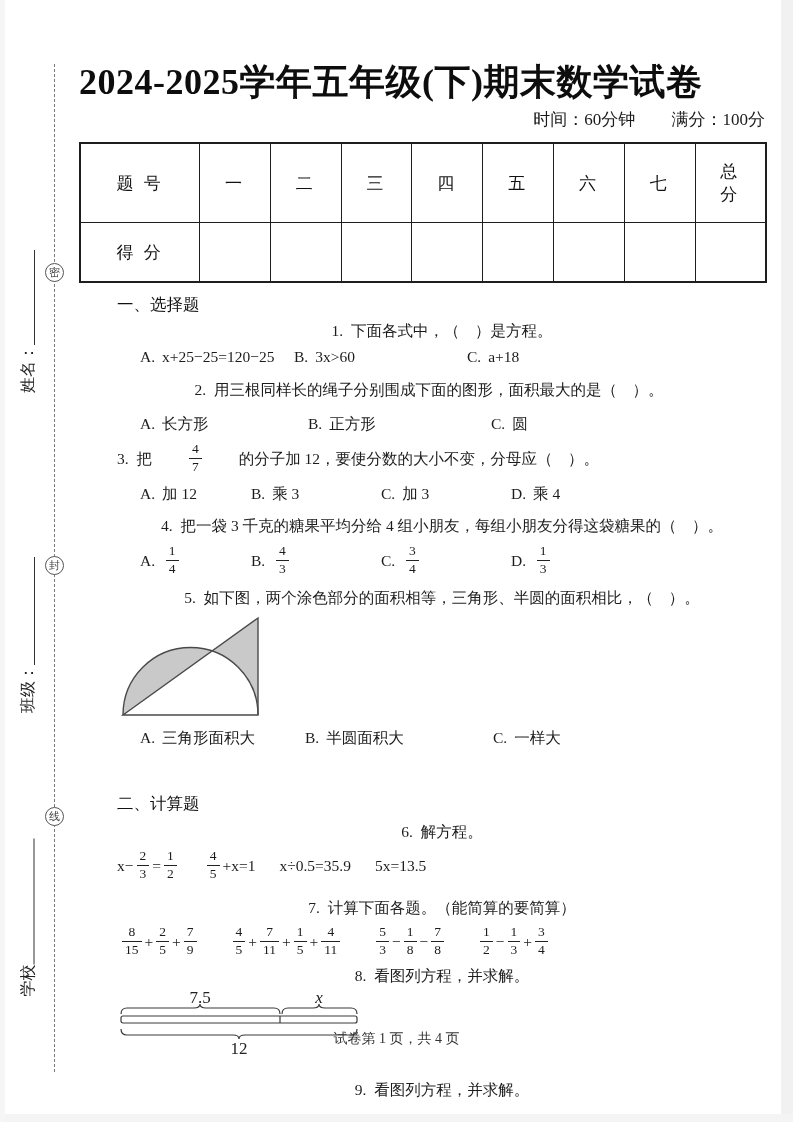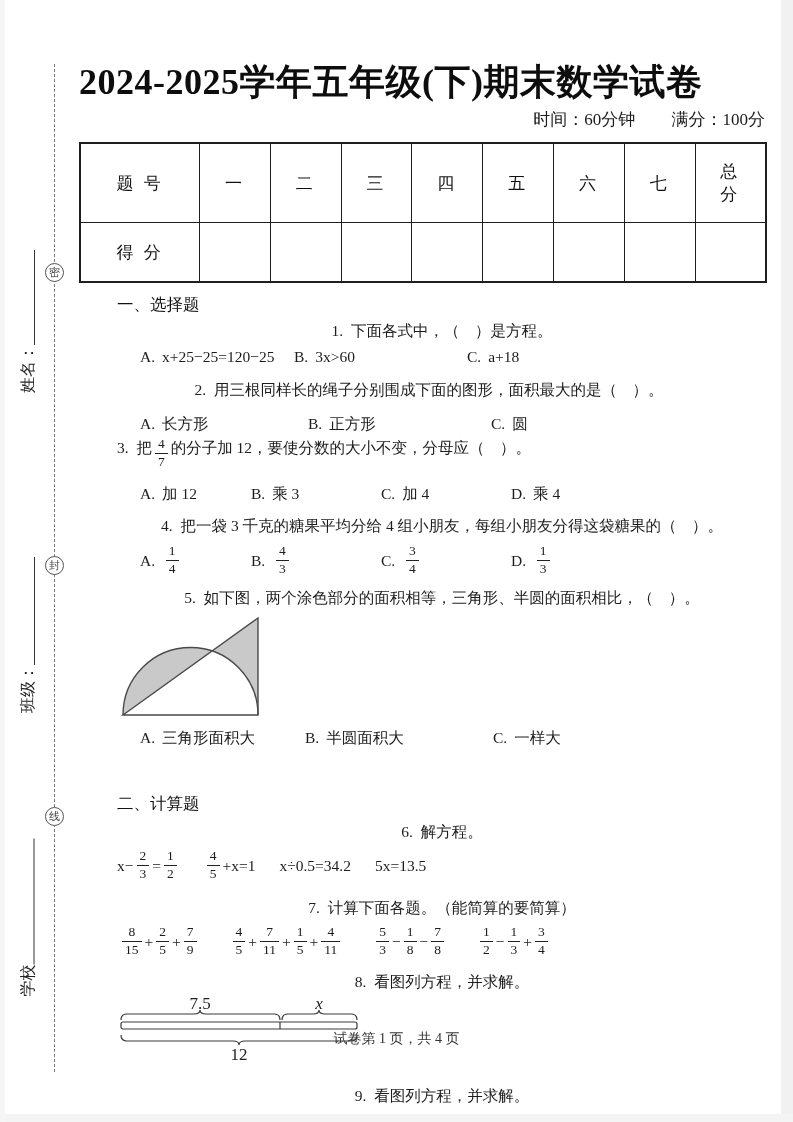--- a/index.html
+++ b/index.html
@@ -59,28 +59,28 @@
   .opt{display:flex;align-items:center;}
   .opt .olab{margin-right:7px;}
   .w154{width:154px;} .w168{width:168px;} .w173{width:173px;} .w183{width:183px;}
   .w111{width:111px;} .w130{width:130px;} .w165{width:165px;} .w188{width:188px;}
 
   
   .frac{display:inline-block;vertical-align:middle;text-align:center;margin:0 3px;line-height:1.08;font-size:13.5px;position:relative;top:-1px;}
   .frac .fn{display:block;padding:0 3px 1px 3px;border-bottom:1.3px solid #222;}
   .frac .fd{display:block;padding:1px 3px 0 3px;}
   .ft{white-space:pre;}
-  .fracline{display:flex;margin-left:38px;font-size:15.5px;height:42px;}
+  .fracline{display:flex;align-items:center;margin-left:38px;font-size:15.5px;height:42px;gap:34px;}
   .eqrow{display:flex;align-items:center;gap:24px;margin-left:38px;font-size:15.5px;height:44px;}
   .exprow{display:flex;align-items:center;gap:30px;margin-left:40px;font-size:15.5px;height:44px;}
   .eqitem{display:flex;align-items:center;}
 
   
   .mt2{margin-top:2px;} .mt3{margin-top:3px;} .mt4{margin-top:4px;} .mt5{margin-top:5px;}
-  .mt6{margin-top:6px;} .mt8{margin-top:8px;} .mt9{margin-top:9px;margin-left:12px;} .mt10{margin-top:10px;} .mt18{margin-top:18px;} .mt43{margin-top:43px;}
+  .mt6{} .mt8{margin-top:8px;} .mt9{margin-top:9px;margin-left:12px;} .mt10{margin-top:10px;} .mt18{margin-top:18px;} .mt43{margin-top:43px;}
 
   .fig5{margin:4px 0 0 39px;}
   .fig8{margin:2px 0 0 40px;}
 
   .footer{position:absolute;top:1030px;left:0;width:793px;text-align:center;font-size:14px;color:#333;}
 </style>
 </head>
 <body>
 
 <div class="edge-right"></div>
@@ -191,21 +191,21 @@
     <div class="opt w111">
         <span class="olab">A.</span>
         <span>加 12</span>
       </div>
     <div class="opt w130">
         <span class="olab">B.</span>
         <span>乘 3</span>
       </div>
     <div class="opt w130">
         <span class="olab">C.</span>
-        <span>加 4</span>
+        <span>加 3</span>
       </div>
     <div class="opt">
         <span class="olab">D.</span>
         <span>乘 4</span>
       </div>
   </div>
 
   <div class="qline mt8">
     <span class="qnum">4.</span><span>把一袋 3 千克的糖果平均分给 4 组小朋友，每组小朋友分得这袋糖果的（　）。</span>
   </div>
@@ -286,21 +286,21 @@
         </span>
       </span>
     <span class="eqitem">
         <span class="frac">
           <span class="fn">4</span>
           <span class="fd">5</span>
         </span>
         <span class="ft">+x=1</span>
       </span>
     <span class="eqitem">
-        <span class="ft">x÷0.5=34.2</span>
+        <span class="ft">x÷0.5=35.9</span>
       </span>
     <span class="eqitem">
         <span class="ft">5x=13.5</span>
       </span>
   </div>
 
   <div class="qline mt8">
     <span class="qnum">7.</span><span>计算下面各题。（能简算的要简算）</span>
   </div>
   <div class="exprow">

